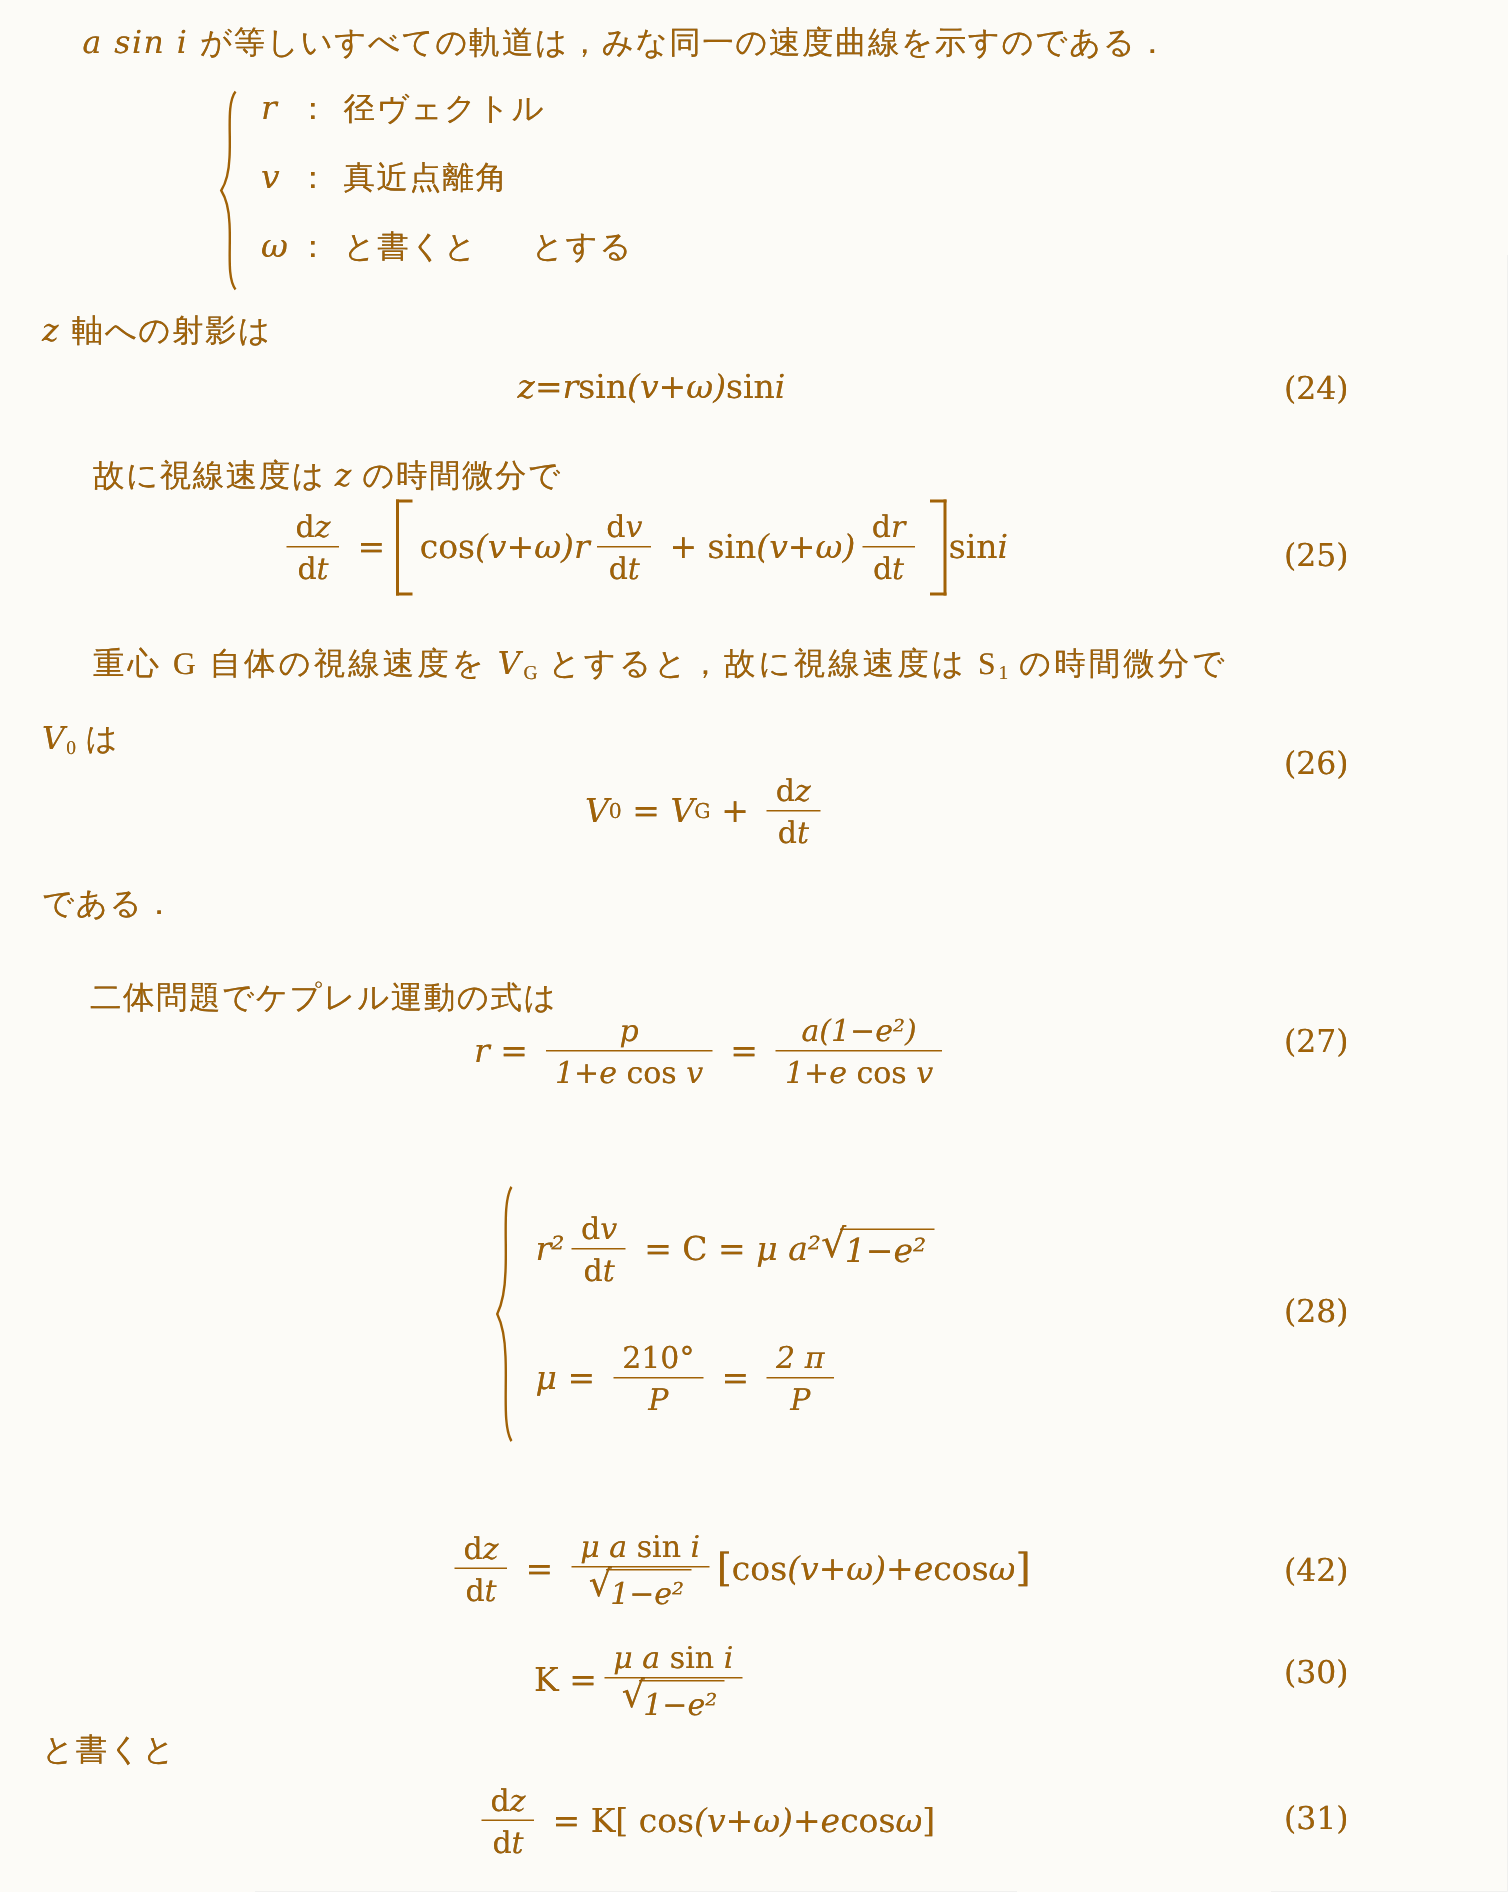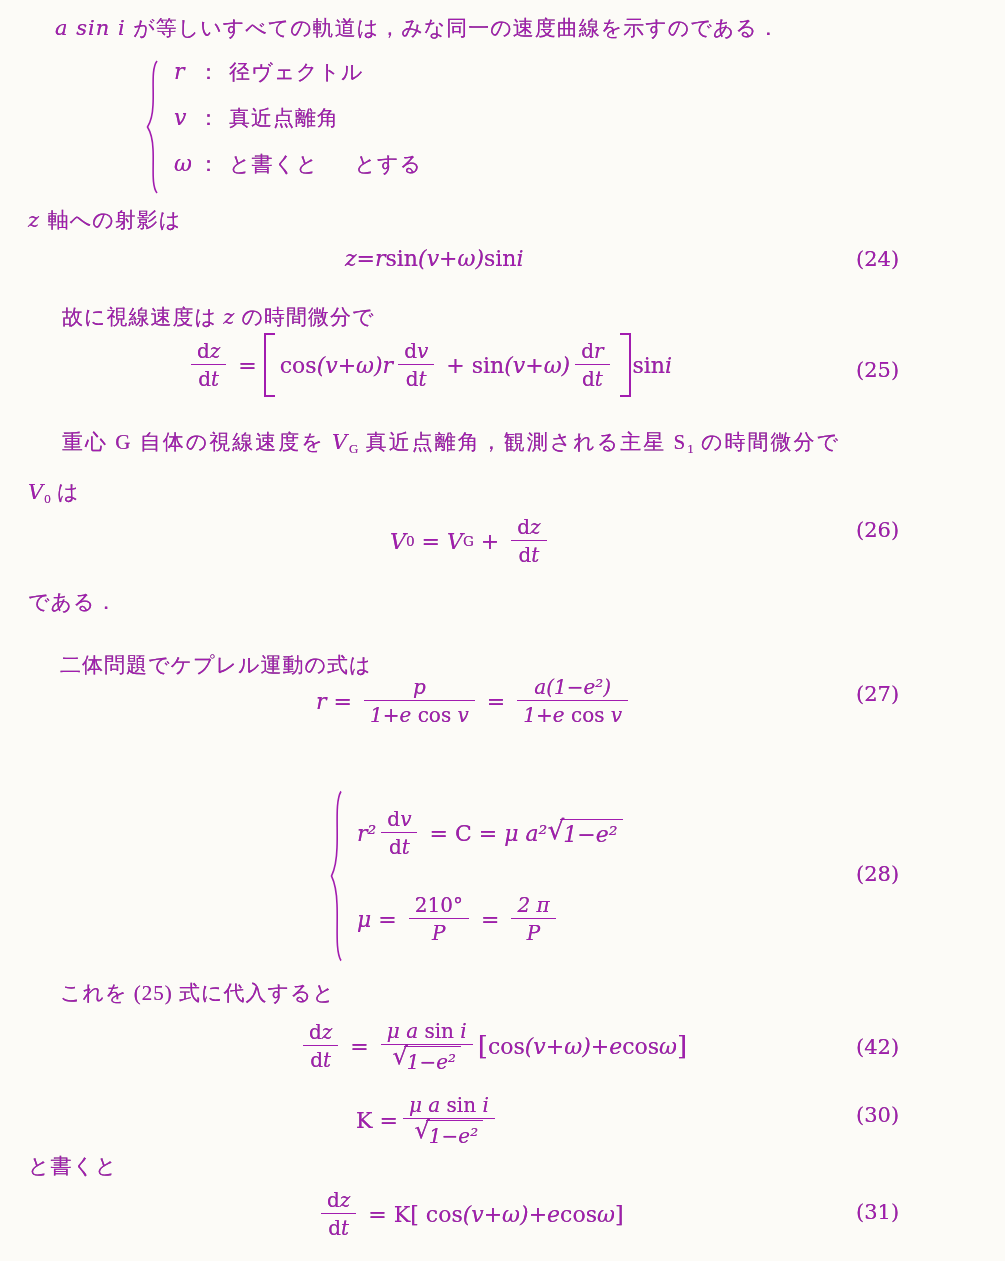--- a/index.html
+++ b/index.html
@@ -1,18 +1,18 @@
 <!DOCTYPE html>
 <html><head>
 <meta charset="utf-8">
 <style>
   html,body{margin:0;padding:0;background:#e8e8e8;}
   .page{
     position:relative;width:1005px;height:1261px;margin:0 auto;
-    background:#fcfbf7;color:#a21caf;overflow:hidden;
+    background:#fcfbf7;color:#a16207;overflow:hidden;
     font-family:"Liberation Serif","DejaVu Serif",serif;
     text-shadow:0 0 0.4px rgba(25,25,25,0.55);
   }
   .abs{position:absolute;}
   .jp{font-size:21px;letter-spacing:1px;white-space:nowrap;}
   .it{font-style:italic;font-family:"DejaVu Serif","Liberation Serif",serif;}
   .up{font-style:normal;}
   sub{font-size:0.62em;vertical-align:-0.3em;font-style:normal;letter-spacing:0;}
   .eqc{display:flex;align-items:center;font-size:22px;white-space:nowrap;
        font-family:"DejaVu Serif","Liberation Serif",serif;}
@@ -96,40 +96,40 @@
       <span class="num"><span class="up">d</span><span class="it">r</span></span>
       <span class="den"><span class="up">d</span><span class="it">t</span></span>
     </span>
     <span class="tb r"></span>
     <span class="up" style="margin-left:2px;">sin </span>
       <span class="it">i</span>
   </div>
   <div class="eqnum" style="left:856px;top:358px;">(25)</div>
 
   <div class="abs jp" style="left:62px;top:428px;letter-spacing:2px;">
-    <span>重心 G 自体の視線速度を </span><span class="it">V</span><sub>G</sub><span> 真近点離角，観測される主星 S</span><sub>1</sub><span> の時間微分で</span>
+    <span>重心 G 自体の視線速度を </span><span class="it">V</span><sub>G</sub><span> とすると，故に視線速度は S</span><sub>1</sub><span> の時間微分で</span>
   </div>
 
   <div class="abs jp" style="left:28px;top:478px;">
     <span class="it">V</span><sub>0</sub><span> は</span>
   </div>
 
   <div class="abs eqc" style="left:390px;top:512px;height:58px;">
     <span class="it">V</span>
       <sub>0</sub>
     <span class="sp">=</span>
     <span class="it">V</span>
       <sub>G</sub>
     <span class="sp up">+</span>
     <span class="frac">
       <span class="num"><span class="up">d</span><span class="it">z</span></span>
       <span class="den"><span class="up">d</span><span class="it">t</span></span>
     </span>
   </div>
-  <div class="eqnum" style="left:856px;top:518px;">(26)</div>
+  <div class="eqnum" style="left:856px;top:497px;">(26)</div>
 
   <div class="abs jp" style="left:28px;top:588px;">である．</div>
 
   <div class="abs jp" style="left:60px;top:633px;margin-top:18px;">二体問題でケプレル運動の式は</div>
 
   <div class="abs eqc" style="left:316px;top:662px;height:78px;">
     <span class="it">r</span>
     <span class="sp">=</span>
     <span class="frac">
       <span class="num it">p</span>
@@ -172,21 +172,20 @@
         <span class="sp">=</span>
         <span class="frac">
           <span class="num it">2 π</span>
           <span class="den it">P</span>
         </span>
       </div>
     </div>
   </div>
   <div class="eqnum" style="left:856px;top:862px;">(28)</div>
 
-  <div class="abs jp" style="left:60px;top:979px;">これを (25) 式に代入すると</div>
 
   <div class="abs eqc" style="left:298px;top:1012px;height:68px;">
     <span class="frac">
       <span class="num"><span class="up">d</span><span class="it">z</span></span>
       <span class="den"><span class="up">d</span><span class="it">t</span></span>
     </span>
     <span class="sp">=</span>
     <span class="frac">
       <span class="num"><span class="it">μ a </span><span class="up">sin </span><span class="it">i</span></span>
       <span class="den"><span class="sqrt">

